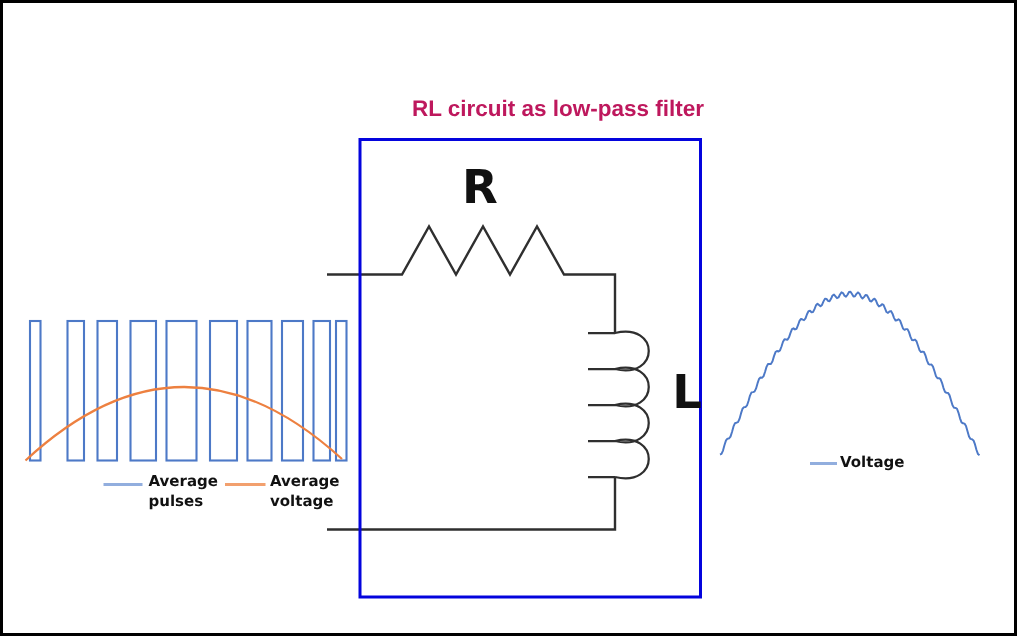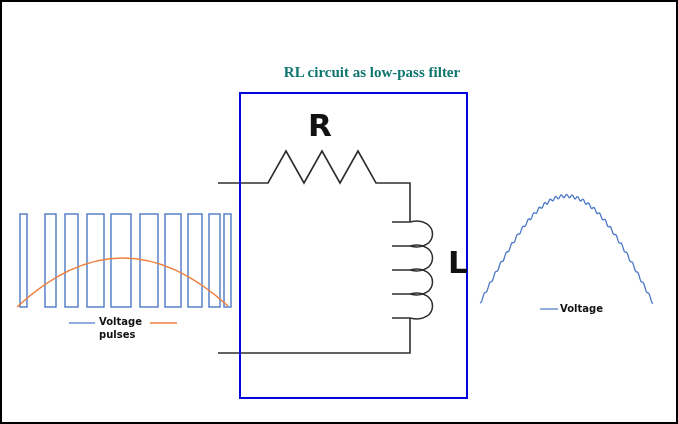--- a/index.html
+++ b/index.html
@@ -55,25 +55,26 @@
       <rect x="111" y="214" width="20" height="93" fill="none" stroke="#4d79c7" stroke-width="1.4"></rect>
       <rect x="140" y="214" width="18" height="93" fill="none" stroke="#4d79c7" stroke-width="1.4"></rect>
       <rect x="165" y="214" width="16" height="93" fill="none" stroke="#4d79c7" stroke-width="1.4"></rect>
       <rect x="188" y="214" width="14" height="93" fill="none" stroke="#4d79c7" stroke-width="1.4"></rect>
       <rect x="209" y="214" width="11" height="93" fill="none" stroke="#4d79c7" stroke-width="1.4"></rect>
       <rect x="224" y="214" width="7" height="93" fill="none" stroke="#4d79c7" stroke-width="1.4"></rect>
       <path d="M 17 307 Q 122 209.5 228 306" fill="none" stroke="#ed8040" stroke-width="1.5"></path>
       <path d="M480 303.0 L481 302.6 L482 300.4 L483 296.7 L484 293.6 L485 292.4 L486 292.3 L487 291.1 L488 288.0 L489 284.3 L490 282.1 L491 281.8 L492 281.4 L493 279.3 L494 275.6 L495 272.5 L496 271.4 L497 271.4 L498 270.3 L499 267.3 L500 263.7 L501 261.6 L502 261.4 L503 261.1 L504 259.1 L505 255.6 L506 252.7 L507 251.7 L508 251.8 L509 250.9 L510 248.0 L511 244.6 L512 242.7 L513 242.6 L514 242.6 L515 240.8 L516 237.4 L517 234.7 L518 234.0 L519 234.3 L520 233.6 L521 231.0 L522 227.8 L523 226.1 L524 226.3 L525 226.5 L526 224.9 L527 221.9 L528 219.4 L529 218.9 L530 219.6 L531 219.2 L532 216.8 L533 213.9 L534 212.6 L535 213.0 L536 213.5 L537 212.3 L538 209.5 L539 207.4 L540 207.2 L541 208.2 L542 208.1 L543 206.1 L544 203.5 L545 202.5 L546 203.3 L547 204.2 L548 203.3 L549 200.9 L550 199.1 L551 199.3 L552 200.6 L553 200.9 L554 199.2 L555 197.0 L556 196.4 L557 197.6 L558 198.8 L559 198.3 L560 196.3 L561 194.9 L562 195.4 L563 197.1 L564 197.8 L565 196.5 L566 194.7 L567 194.5 L568 196.0 L569 197.7 L570 197.5 L571 195.9 L572 194.9 L573 195.8 L574 197.9 L575 199.0 L576 198.1 L577 196.7 L578 196.8 L579 198.7 L580 200.7 L581 201.0 L582 199.7 L583 199.1 L584 200.4 L585 202.9 L586 204.3 L587 203.8 L588 202.8 L589 203.3 L590 205.6 L591 208.0 L592 208.6 L593 207.7 L594 207.4 L595 209.1 L596 211.9 L597 213.7 L598 213.5 L599 212.8 L600 213.6 L601 216.3 L602 219.0 L603 219.9 L604 219.4 L605 219.4 L606 221.4 L607 224.6 L608 226.7 L609 226.8 L610 226.4 L611 227.5 L612 230.5 L613 233.5 L614 234.7 L615 234.4 L616 234.7 L617 237.0 L618 240.4 L619 242.7 L620 243.1 L621 243.0 L622 244.4 L623 247.5 L624 250.8 L625 252.2 L626 252.1 L627 252.7 L628 255.2 L629 258.7 L630 261.3 L631 261.9 L632 261.9 L633 263.4 L634 266.8 L635 270.2 L636 271.8 L637 271.9 L638 272.5 L639 275.2 L640 278.9 L641 281.6 L642 282.2 L643 282.4 L644 284.0 L645 287.5 L646 291.0 L647 292.6 L648 292.8 L649 293.6 L650 296.3 L651 300.0 L652 302.7 L653 303.5 " fill="none" stroke="#4d79c7" stroke-width="1.3" stroke-linejoin="round"></path>
     </svg>
 
-  <div class="diagram-title" style="color: #0f766e; font-family: Liberation Serif, serif;">RL circuit as low-pass filter</div>
+  <div class="diagram-title" style="color: #be185d;">RL circuit as low-pass filter</div>
 
   <div class="comp-label label-r">R</div>
   <div class="comp-label label-l">L</div>
 
   <div class="legend-swatch lg-sw-pulses" style="background: rgb(146, 174, 222);"></div>
-  <div class="legend-label wrap lg-lb-pulses">Voltage pulses</div>
+  <div class="legend-label wrap lg-lb-pulses">Average pulses</div>
   <div class="legend-swatch lg-sw-avg" style="background: rgb(242, 160, 110);"></div>
+  <div class="legend-label wrap lg-lb-avg">Average voltage</div>
 
   <div class="legend-swatch lg-sw-current" style="background: rgb(146, 174, 222);"></div>
   <div class="legend-label lg-lb-current">Voltage</div>
 
 </div>
 
 </body></html>

